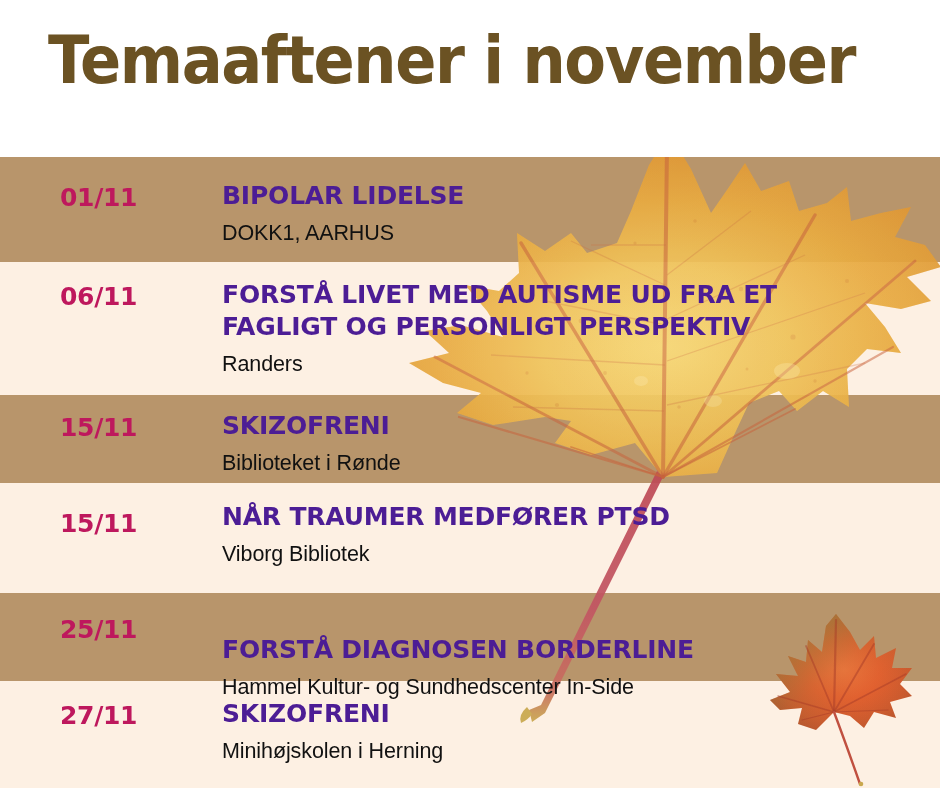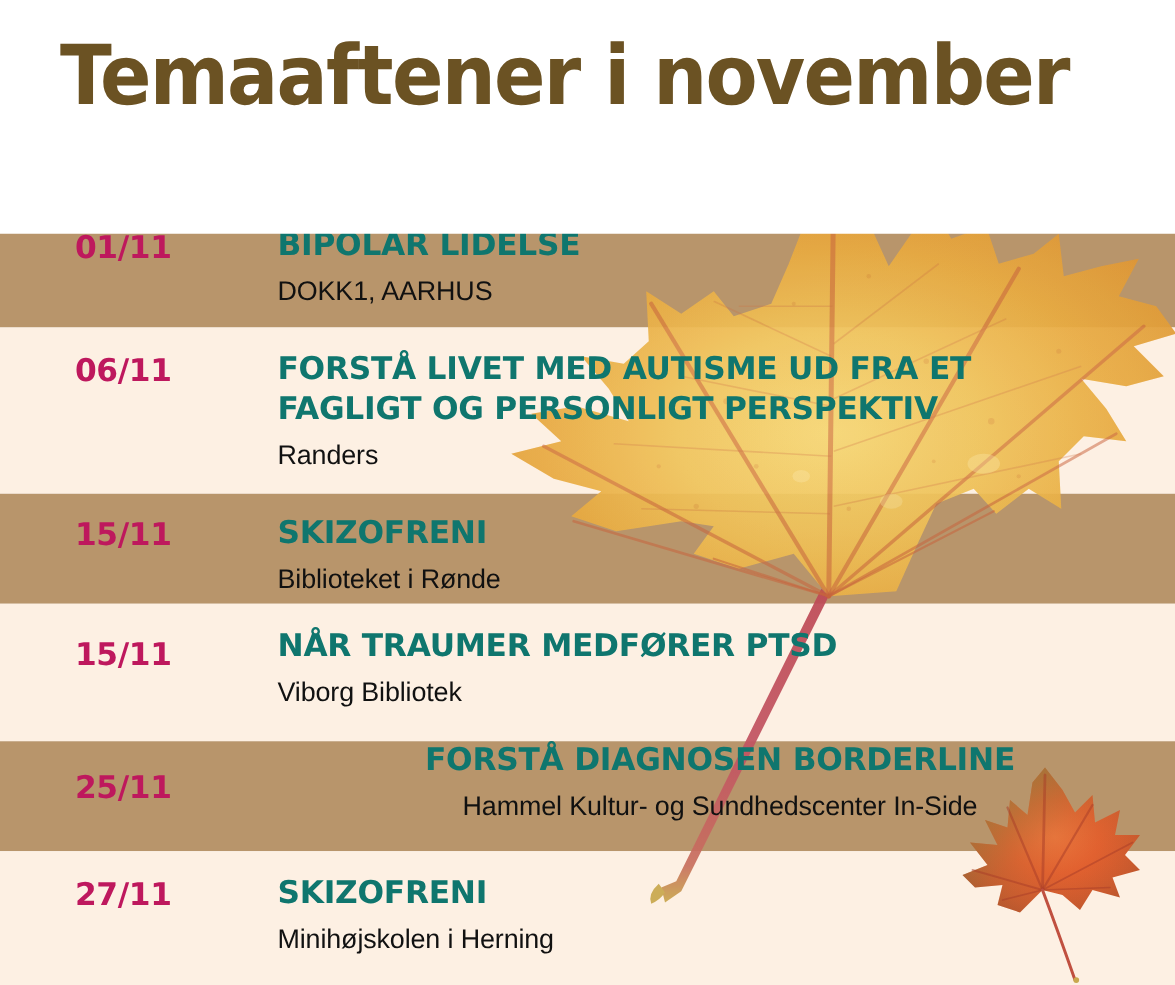--- a/index.html
+++ b/index.html
@@ -21,21 +21,21 @@
     background: #ffffff;
     overflow: hidden;
   }
 
   
   .header {
     position: absolute;
     left: 0;
     top: 0;
     width: 940px;
-    height: 187px;
+    height: 157px;
     background: #ffffff;
     z-index: 5;
   }
   .poster-title {
     position: absolute;
     left: 48px;
     top: 28px;
     font-family: "DejaVu Sans", sans-serif;
     font-size: 66px;
     font-weight: 700;
@@ -118,21 +118,21 @@
   }
   .row-body {
     position: absolute;
     left: 222px;
     right: 10px;
   }
   .row-title {
     font-family: "DejaVu Sans", sans-serif;
     font-size: 25px;
     font-weight: 700;
-    color: #0f766e;
+    color: #4c1d95;
     letter-spacing: -0.2px;
     line-height: 1.28;
     text-transform: uppercase;
     white-space: pre-line;
   }
   .row-venue {
     font-family: "Liberation Sans", sans-serif;
     font-size: 21.5px;
     font-weight: 400;
     color: #111111;
@@ -320,21 +320,21 @@
     <div class="row">
       <div class="row-date" style="top:509px;">15/11</div>
       <div class="row-body" style="top:501px;">
         <div class="row-title">NÅR TRAUMER MEDFØRER PTSD</div>
         <div class="row-venue">Viborg Bibliotek</div>
       </div>
     </div>
 
     <div class="row">
       <div class="row-date" style="top:615px;">25/11</div>
-      <div class="row-body" style="top:592px;text-align:center;">
+      <div class="row-body" style="top:634px;">
         <div class="row-title">FORSTÅ DIAGNOSEN BORDERLINE</div>
         <div class="row-venue">Hammel Kultur- og Sundhedscenter In-Side</div>
       </div>
     </div>
 
     <div class="row">
       <div class="row-date" style="top:701px;">27/11</div>
       <div class="row-body" style="top:698px;">
         <div class="row-title">SKIZOFRENI</div>
         <div class="row-venue">Minihøjskolen i Herning</div>

